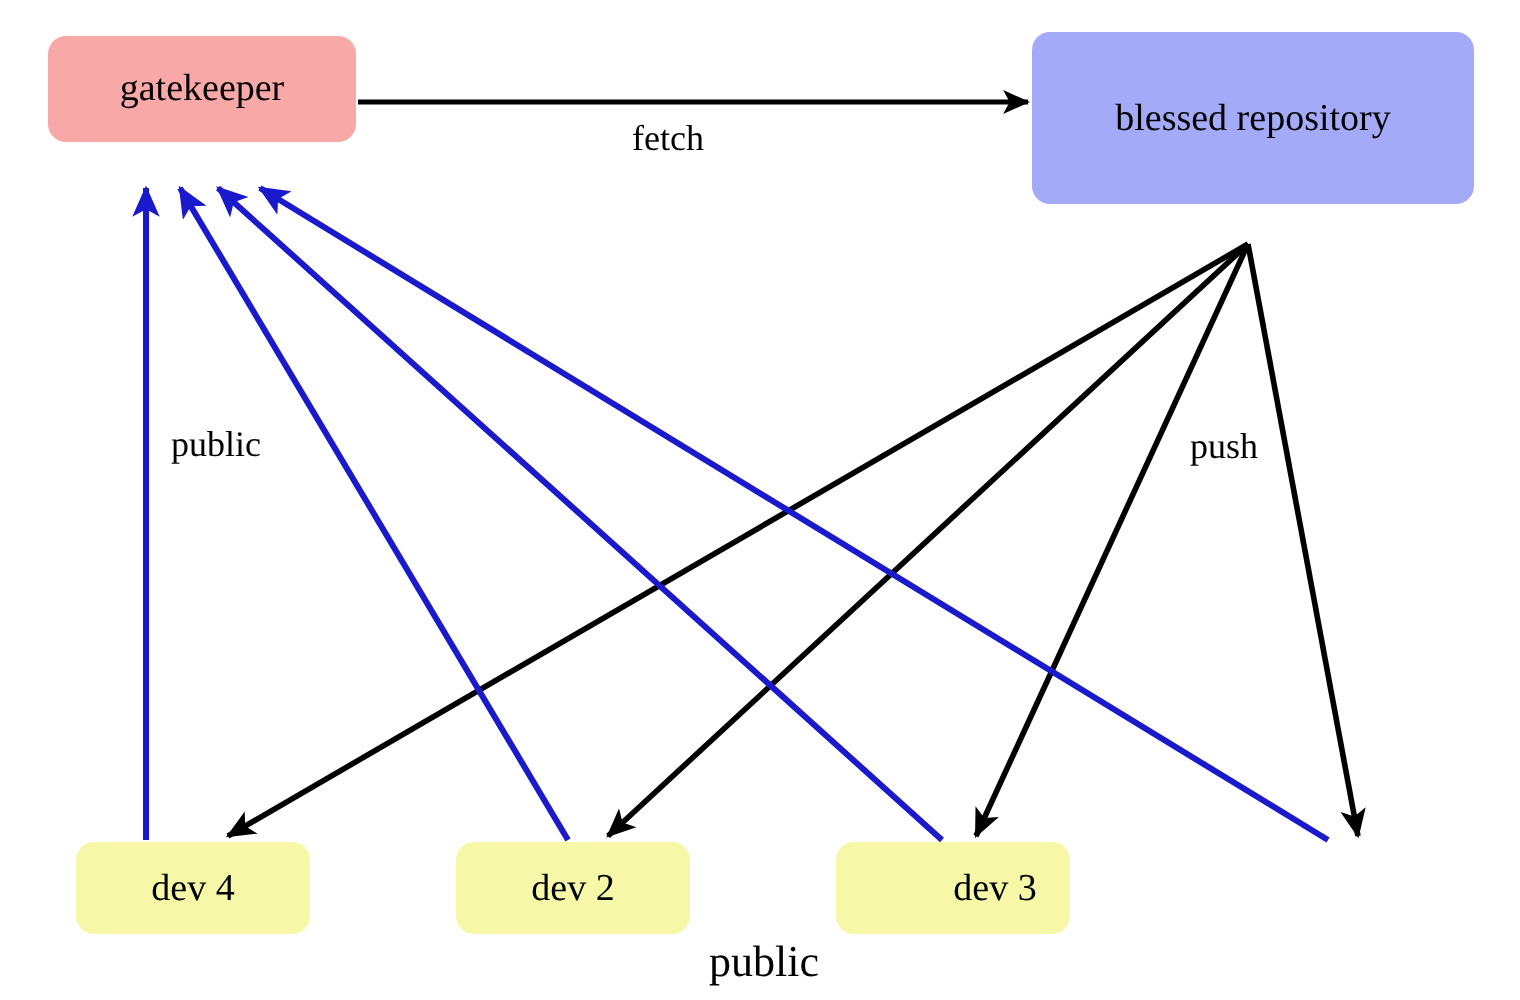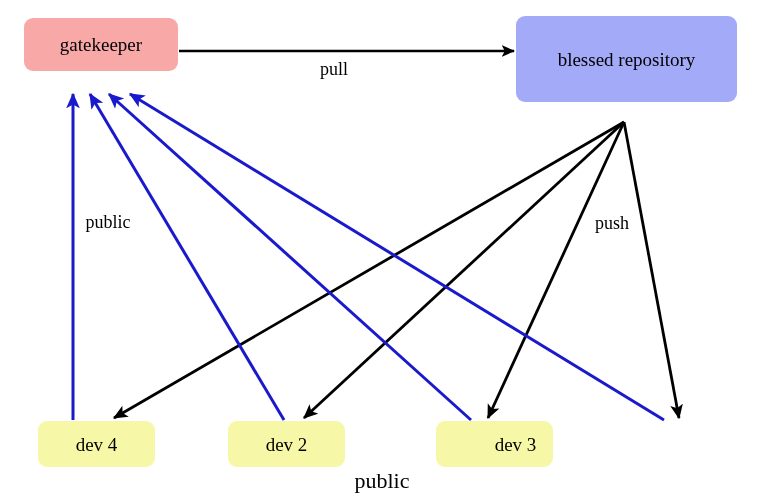--- a/index.html
+++ b/index.html
@@ -55,21 +55,21 @@
     background: #a3aaf7;
   }
   .node-dev {
     top: 421px;
     width: 117px;
     height: 46px;
     background: #f7f7a8;
   }
   .node-dev-1 { left: 38px; }
   .node-dev-2 { left: 228px; }
-  .node-dev-3 { left: 436px; padding-left: 42px; }
+  .node-dev-3 { left: 418px; padding-left: 42px; }
   .node-dev-4 { left: 608px; }
 
   .edge-label {
     position: absolute;
     color: #000000;
     font-family: "Liberation Serif", "DejaVu Serif", serif;
     font-size: 18px;
     line-height: 1;
     white-space: nowrap;
     transform: translate(-50%, -50%);
@@ -119,18 +119,18 @@
   <div class="node node-dev node-dev-1">
     <span>dev 4</span>
   </div>
   <div class="node node-dev node-dev-2">
     <span>dev 2</span>
   </div>
   <div class="node node-dev node-dev-3">
     <span>dev 3</span>
   </div>
 
-  <div class="edge-label label-push">pull</div>
+  <div class="edge-label label-push">fetch</div>
   <div class="edge-label label-fetch">public</div>
   <div class="edge-label label-pull">push</div>
   <div class="edge-label label-public">public</div>
 
 </div>
 
 </body></html>

